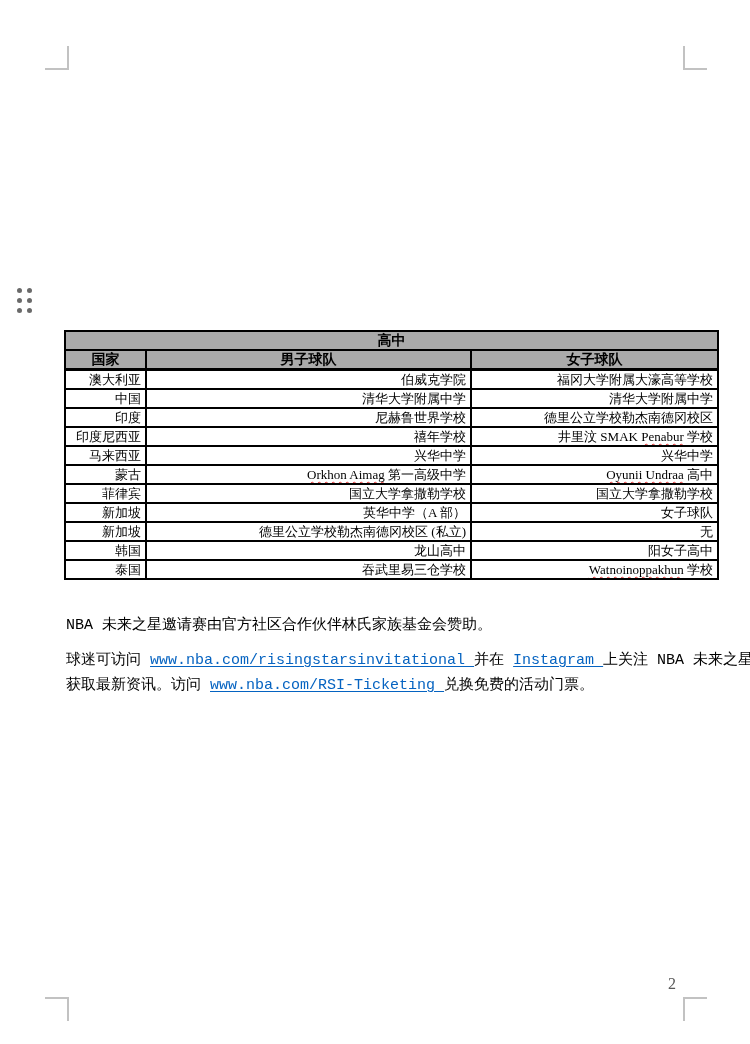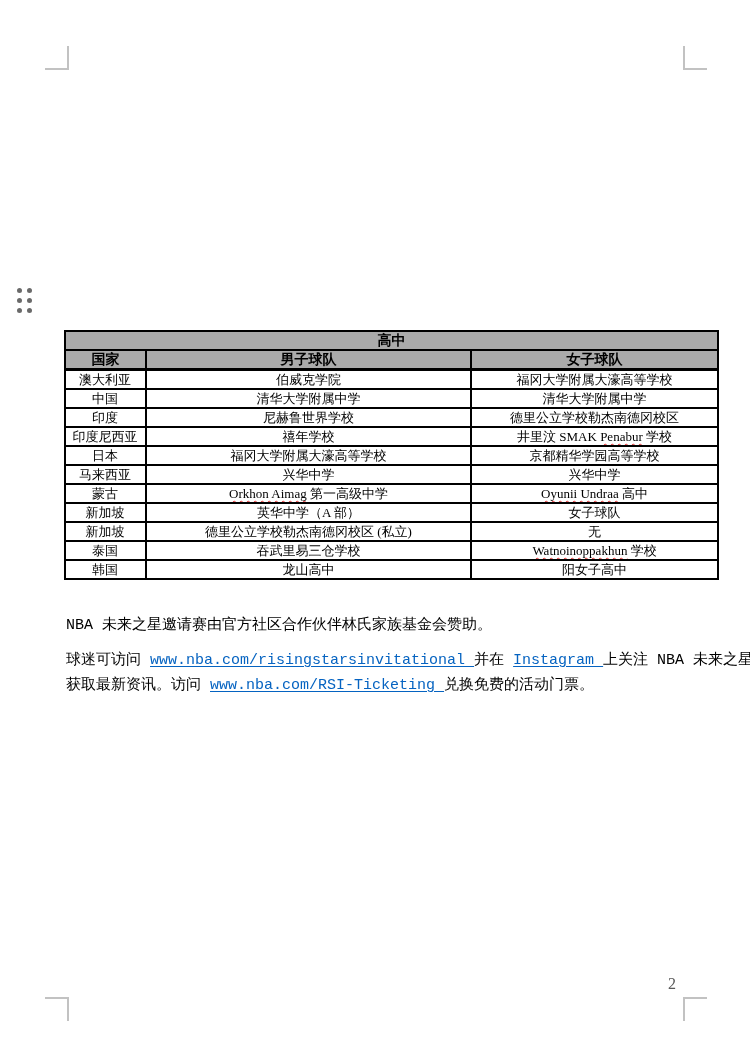--- a/index.html
+++ b/index.html
@@ -38,21 +38,21 @@
     line-height:15px;
   }
   .doc-table td, .doc-table th {
     border:2px solid #000;
     padding:0 4px;
     height:17px;
     vertical-align:middle;
     overflow:hidden;
     white-space:nowrap;
     font-weight:normal;
-    text-align:center;
+    text-align:right;
   }
   .doc-table .hdr {
     background:#ababab;
     font-weight:bold;
     text-align:center;
     font-size:14px;
   }
   .doc-table tr.col-hdr th { border-bottom:3px solid #000; }
   .doc-table .c1 { padding-left:3px; }
 
@@ -132,53 +132,53 @@
       <td class="c1">印度</td>
       <td>尼赫鲁世界学校</td>
       <td>德里公立学校勒杰南德冈校区</td>
     </tr>
     <tr>
       <td class="c1">印度尼西亚</td>
       <td>禧年学校</td>
       <td>井里汶 SMAK <span class="misspelled">Penabur</span> 学校</td>
     </tr>
     <tr>
-      <td class="c1">日本</td>
-      <td>福冈大学附属大濠高等学校</td>
-      <td>京都精华学园高等学校</td>
-    </tr>
-    <tr>
       <td class="c1">马来西亚</td>
       <td>兴华中学</td>
       <td>兴华中学</td>
     </tr>
     <tr>
       <td class="c1">蒙古</td>
       <td><span class="misspelled">Orkhon Aimag</span> 第一高级中学</td>
       <td><span class="misspelled">Oyunii Undraa</span> 高中</td>
+    </tr>
+    <tr>
+      <td class="c1">菲律宾</td>
+      <td>国立大学拿撒勒学校</td>
+      <td>国立大学拿撒勒学校</td>
     </tr>
     <tr>
       <td class="c1">新加坡</td>
       <td>英华中学（A 部）</td>
       <td>女子球队</td>
     </tr>
     <tr>
       <td class="c1">新加坡</td>
       <td>德里公立学校勒杰南德冈校区 (私立)</td>
       <td>无</td>
     </tr>
     <tr>
+      <td class="c1">韩国</td>
+      <td>龙山高中</td>
+      <td>阳女子高中</td>
+    </tr>
+    <tr>
       <td class="c1">泰国</td>
       <td>吞武里易三仓学校</td>
       <td><span class="misspelled">Watnoinoppakhun</span> 学校</td>
-    </tr>
-    <tr>
-      <td class="c1">韩国</td>
-      <td>龙山高中</td>
-      <td>阳女子高中</td>
     </tr>
   </tbody>
     </table>
 
   <div class="para sponsor">
     <span>NBA 未来之星邀请赛由官方社区合作伙伴林氏家族基金会赞助。</span>
   </div>
 
   <div class="para fans">
     <div>

